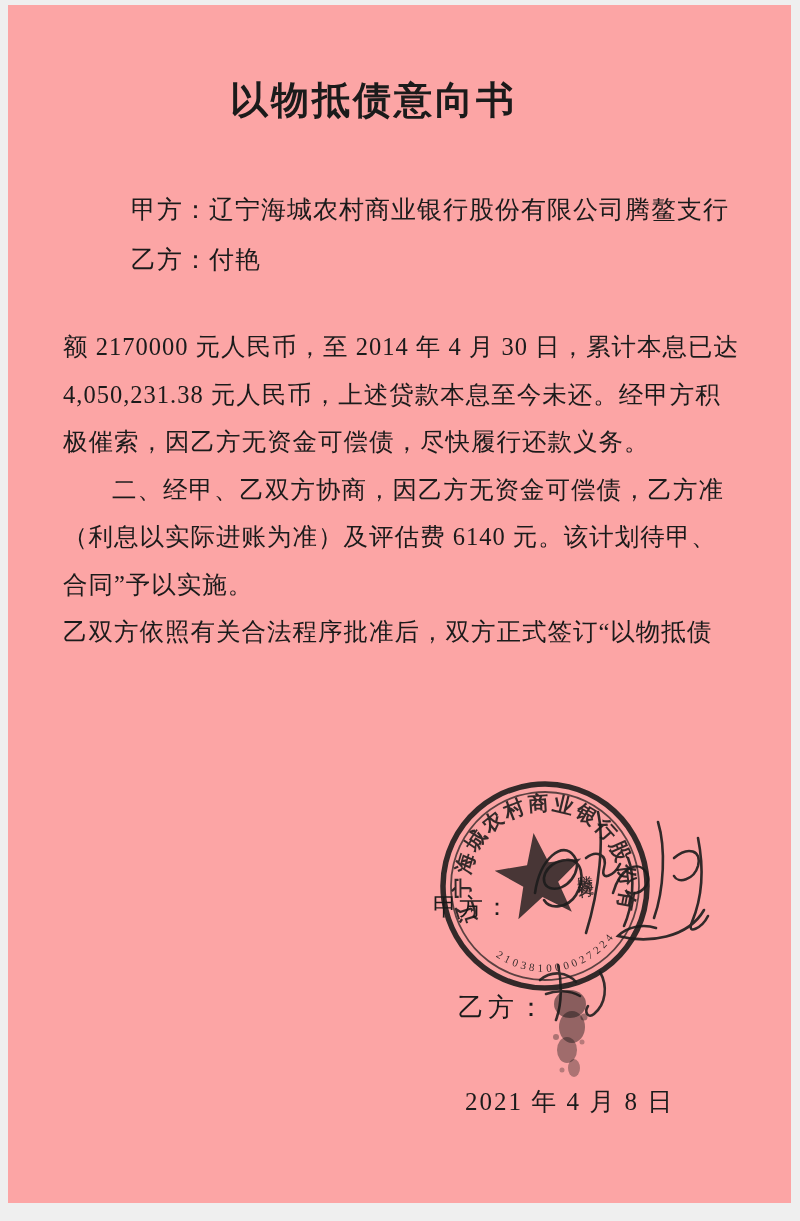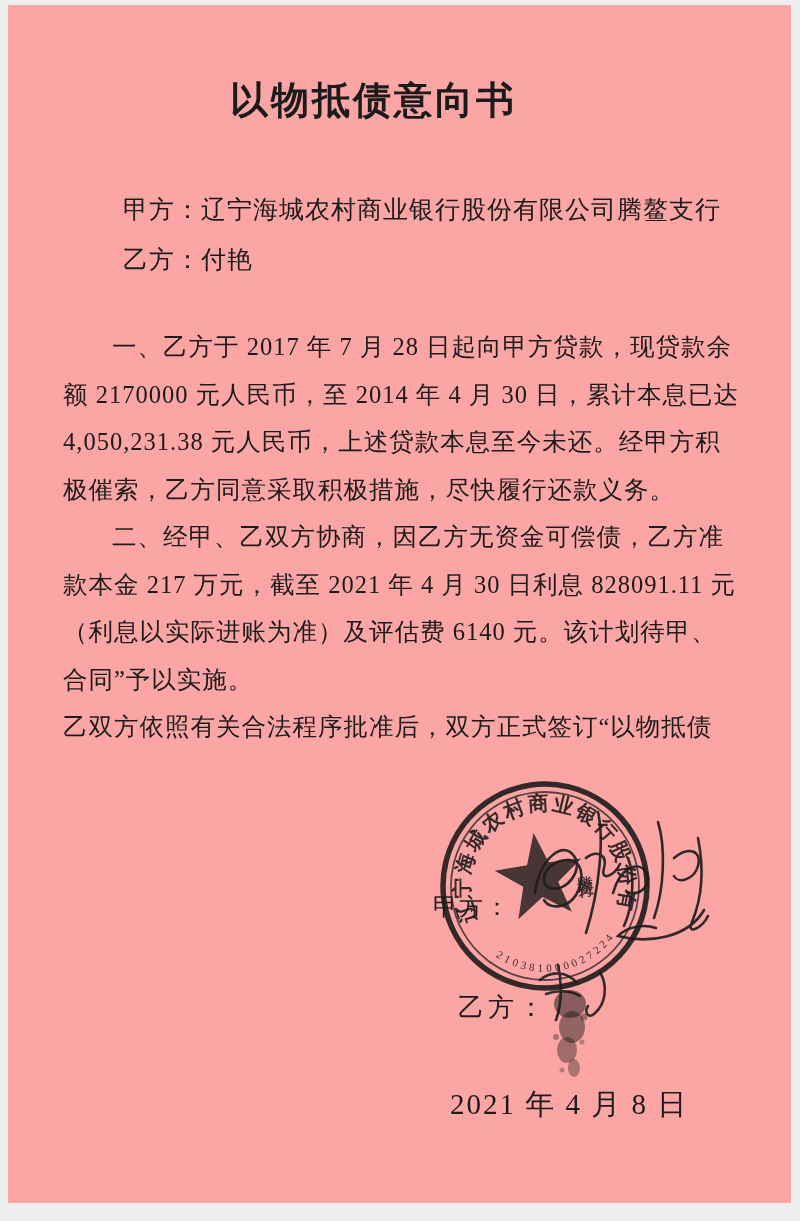--- a/index.html
+++ b/index.html
@@ -13,32 +13,32 @@
   .paper {
     position:absolute; left:8px; top:5px; width:783px; height:1198px;
     background:#fca5a5;
   }
   .title {
     position:absolute; top:70px; left:0; width:100%;
     margin:0; text-align:center; transform:translateX(-26px);
     font-size:38px; font-weight:bold; letter-spacing:3px;
   }
   .parties { position:absolute; top:180px; left:115px; font-size:25px; letter-spacing:1px; }
-  .party-row { height:50px; line-height:50px; white-space:nowrap; }
+  .party-row { height:50px; line-height:50px; white-space:nowrap;margin-left:8px; }
   .body-text { position:absolute; top:318px; left:55px; width:690px; font-size:24.5px; letter-spacing:1px; }
   .line { height:47.5px; line-height:47.5px; white-space:nowrap; }
   .indent { text-indent:49px; }
   .sig-label-a {
     position:absolute; left:425px; top:886px; font-size:24px; letter-spacing:2px; z-index:1;
   }
   .sig-label-b {
     position:absolute; left:450px; top:985px; font-size:26px; letter-spacing:4px; z-index:1;
   }
   .date-line {
-    position:absolute; left:442px; top:1080px; font-size:29px; letter-spacing:2px;
+    position:absolute; left:457px; top:1080px; font-size:25px; letter-spacing:2px;
   }
   .seal-box { position:absolute; left:429px; top:773px; width:216px; height:216px; z-index:2; }
   .sig-a-box { position:absolute; left:470px; top:793px; width:235px; height:160px; z-index:3; }
   .sig-b-box { position:absolute; left:504px; top:937px; width:120px; height:145px; z-index:3; }
   svg { display:block; }
 </style>
 </head>
 <body>
 
 <div class="paper">
@@ -48,26 +48,24 @@
   <div class="parties">
     <div class="party-row">
       <span>甲方：</span><span>辽宁海城农村商业银行股份有限公司腾鳌支行</span>
     </div>
     <div class="party-row">
       <span>乙方：</span><span>付艳</span>
     </div>
   </div>
 
   <div class="body-text">
-    <div class="line indent">一、乙方于 2017 年 7 月 28 日起向甲方贷款，现贷款余</div>
     <div class="line">额 2170000 元人民币，至 2014 年 4 月 30 日，累计本息已达</div>
     <div class="line">4,050,231.38 元人民币，上述贷款本息至今未还。经甲方积</div>
-    <div class="line">极催索，乙方同意采取积极措施，尽快履行还款义务。</div>
+    <div class="line">极催索，因乙方无资金可偿债，尽快履行还款义务。</div>
     <div class="line indent">二、经甲、乙双方协商，因乙方无资金可偿债，乙方准</div>
-    <div class="line">款本金 217 万元，截至 2021 年 4 月 30 日利息 828091.11 元</div>
     <div class="line">（利息以实际进账为准）及评估费 6140 元。该计划待甲、</div>
     <div class="line">合同”予以实施。</div>
     <div class="line">乙双方依照有关合法程序批准后，双方正式签订“以物抵债</div>
   </div>
 
   <div class="sig-label-a">甲方：</div>
   <div class="sig-label-b">乙方：</div>
   <div class="date-line">2021 年 4 月 8 日</div>
 
   <div class="seal-box">

